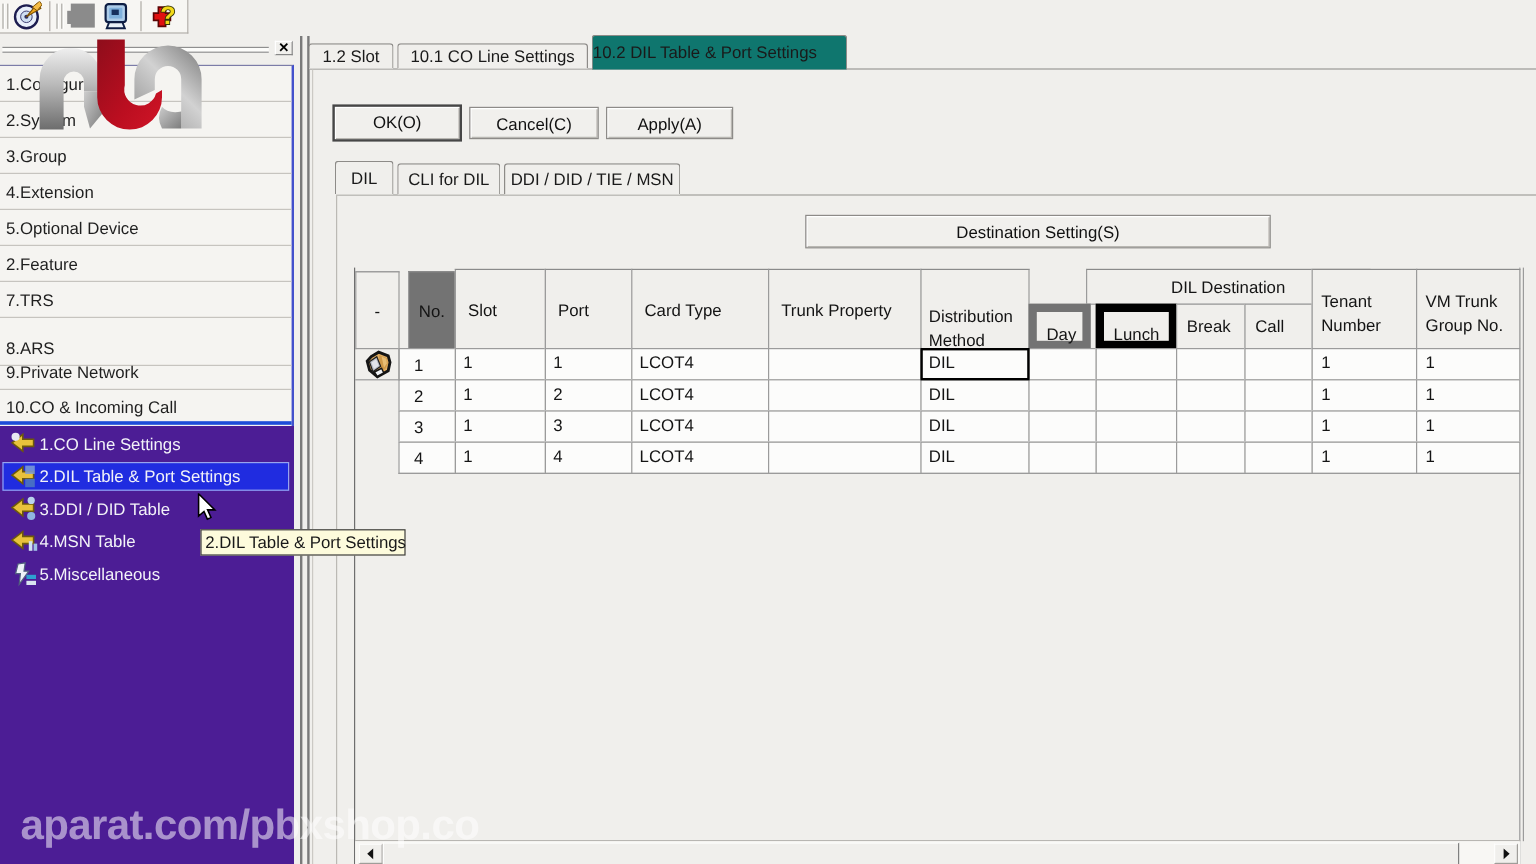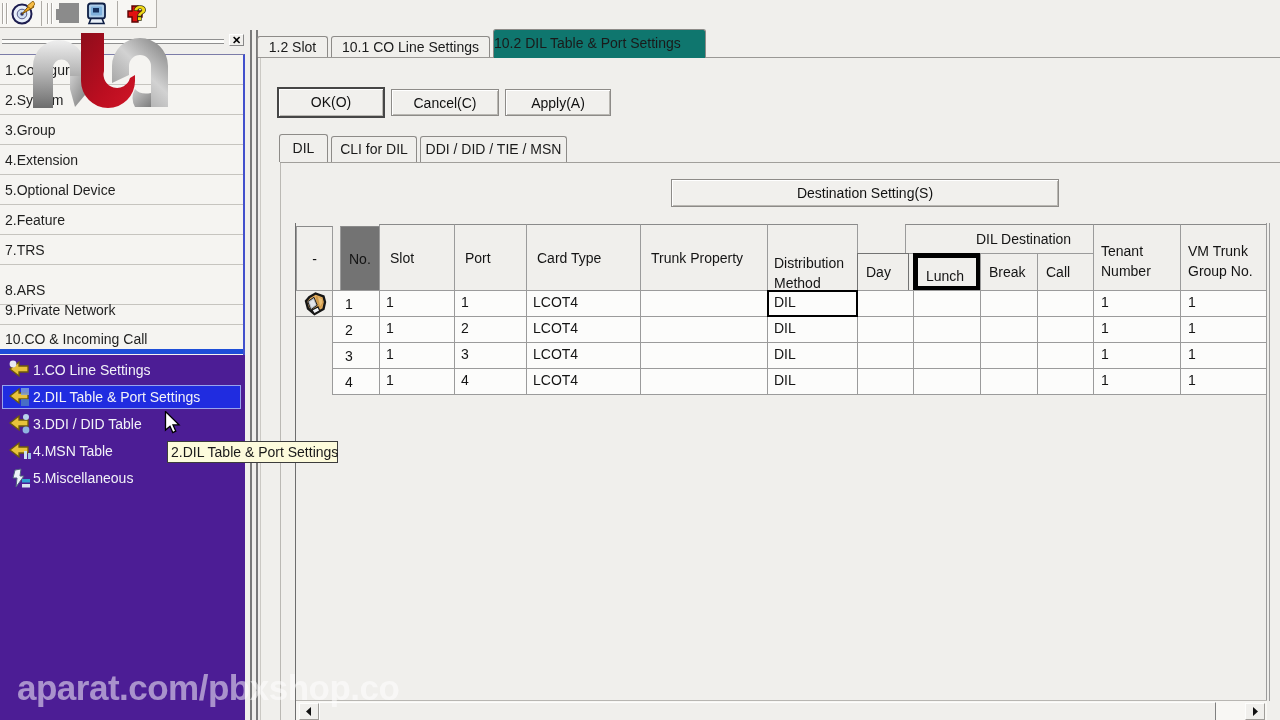--- a/index.html
+++ b/index.html
@@ -42,21 +42,21 @@
 <div class="ab" style="left:0;top:26px;width:245px;height:301px;background:#f5f4f1;border-top:1px solid #7c7ca8;border-right:2px solid #4250cc;">
 <div class="ab" style="left:0;top:0px;width:243px;height:30px;border-bottom:1px solid #c6c4bf;font-size:14px;color:#1f1f1f;line-height:30px;padding-left:5px;">1.Configuration</div>
 <div class="ab" style="left:0;top:30px;width:243px;height:30px;border-bottom:1px solid #c6c4bf;font-size:14px;color:#1f1f1f;line-height:30px;padding-left:5px;">2.System</div>
 <div class="ab" style="left:0;top:60px;width:243px;height:30px;border-bottom:1px solid #c6c4bf;font-size:14px;color:#1f1f1f;line-height:30px;padding-left:5px;">3.Group</div>
 <div class="ab" style="left:0;top:90px;width:243px;height:30px;border-bottom:1px solid #c6c4bf;font-size:14px;color:#1f1f1f;line-height:30px;padding-left:5px;">4.Extension</div>
 <div class="ab" style="left:0;top:120px;width:243px;height:30px;border-bottom:1px solid #c6c4bf;font-size:14px;color:#1f1f1f;line-height:30px;padding-left:5px;">5.Optional Device</div>
 <div class="ab" style="left:0;top:150px;width:243px;height:30px;border-bottom:1px solid #c6c4bf;font-size:14px;color:#1f1f1f;line-height:30px;padding-left:5px;">2.Feature</div>
 <div class="ab" style="left:0;top:180px;width:243px;height:30px;border-bottom:1px solid #c6c4bf;font-size:14px;color:#1f1f1f;line-height:30px;padding-left:5px;">7.TRS</div>
 <div class="ab" style="left:0;top:210px;width:243px;height:30px;border-bottom:1px solid #c6c4bf;font-size:14px;color:#1f1f1f;line-height:30px;padding-left:5px;margin-top:10px;">8.ARS</div>
 <div class="ab" style="left:0;top:240px;width:243px;height:30px;border-bottom:1px solid #c6c4bf;font-size:14px;color:#1f1f1f;line-height:30px;padding-left:5px;">9.Private Network</div>
-<div class="ab" style="left:0;top:270px;width:243px;height:29px;border-bottom:5px solid #1d4ed8;font-size:14px;color:#1f1f1f;line-height:29px;padding-left:5px;">10.CO &amp; Incoming Call</div>
+<div class="ab" style="left:0;top:270px;width:243px;height:29px;border-bottom:3px solid #1d4ed8;font-size:14px;color:#1f1f1f;line-height:29px;padding-left:5px;">10.CO &amp; Incoming Call</div>
 </div>
 <div class="ab" style="left:0;top:327px;width:245px;height:365px;background:#4c1d95;">
 <div class="ab" style="left:8px;top:4px;width:24px;height:22px;"><svg width="24" height="22" viewBox="0 0 24 22">
 <path d="M2 10 L11 3 L11 7 L20 7 L20 13 L11 13 L11 17 Z" fill="#e8c23c" stroke="#6e5a0a" stroke-width="1.3"></path>
           <circle cx="5" cy="5" r="3.4" fill="#e9e9f2"></circle>
         </svg></div>
 <div class="ab" style="left:33px;top:2px;width:205px;height:27px;color:#f2f2f8;font-size:14px;line-height:27px;">1.CO Line Settings</div>
 <div class="ab" style="left:2px;top:30px;width:239px;height:24px;background:#202ce0;border:1px solid #98a4ee;"></div>
 <div class="ab" style="left:8px;top:31px;width:24px;height:22px;"><svg width="24" height="22" viewBox="0 0 24 22">
 <path d="M2 10 L11 3 L11 7 L20 7 L20 13 L11 13 L11 17 Z" fill="#e8c23c" stroke="#6e5a0a" stroke-width="1.3"></path>
@@ -104,22 +104,22 @@
 <div class="ab" style="left:1266px;top:223px;width:1px;height:497px;background:#9b9b9b;"></div>
 <div class="ab" style="left:1269px;top:223px;width:1px;height:478px;background:#9b9b9b;"></div>
 <div class="ab" style="left:296px;top:226px;width:37px;height:65px;border:1px solid #9b9b9b;border-top-color:#8a8a8a;background:#f0efec;font-size:14px;color:#141414;text-align:center;line-height:64px;">-</div>
 <div class="ab" style="left:340px;top:226px;width:48px;height:65px;border:1px solid #9b9b9b;border-top-color:#8a8a8a;background:#737373;font-size:14px;color:#141414;padding-left:8px;line-height:64px;">No.</div>
 <div class="ab" style="left:379px;top:224px;width:76px;height:67px;border:1px solid #9b9b9b;border-top-color:#8a8a8a;background:#f0efec;font-size:14px;color:#141414;padding-left:10px;line-height:66px;">Slot</div>
 <div class="ab" style="left:454px;top:224px;width:73px;height:67px;border:1px solid #9b9b9b;border-top-color:#8a8a8a;background:#f0efec;font-size:14px;color:#141414;padding-left:10px;line-height:66px;">Port</div>
 <div class="ab" style="left:526px;top:224px;width:115px;height:67px;border:1px solid #9b9b9b;border-top-color:#8a8a8a;background:#f0efec;font-size:14px;color:#141414;padding-left:10px;line-height:66px;">Card Type</div>
 <div class="ab" style="left:640px;top:224px;width:128px;height:67px;border:1px solid #9b9b9b;border-top-color:#8a8a8a;background:#f0efec;font-size:14px;color:#141414;padding-left:10px;line-height:66px;">Trunk Property</div>
 <div class="ab" style="left:767px;top:224px;width:91px;height:67px;border:1px solid #9b9b9b;border-top-color:#8a8a8a;background:#f0efec;font-size:14px;color:#141414;padding-left:6px;padding-top:28px;line-height:20px;">Distribution<br>Method</div>
 <div class="ab" style="left:857px;top:224px;width:237px;height:30px;border:1px solid #9b9b9b;border-top-color:#8a8a8a;background:#f0efec;font-size:14px;color:#141414;text-align:center;line-height:29px;margin-left:48px;">DIL Destination</div>
-<div class="ab" style="left:857px;top:253px;width:52px;height:38px;border:1px solid #737373;background:#f0efec;font-size:14px;color:#141414;padding-left:8px;line-height:37px;">Day</div>
-<div class="ab" style="left:913px;top:253px;width:68px;height:38px;border:5px solid #000000;background:#f0efec;font-size:14px;color:#141414;padding-left:8px;line-height:37px;">Lunch</div>
+<div class="ab" style="left:857px;top:253px;width:52px;height:38px;border:7px solid #737373;background:#f0efec;font-size:14px;color:#141414;padding-left:8px;line-height:37px;">Day</div>
+<div class="ab" style="left:913px;top:253px;width:68px;height:38px;border:7px solid #000000;background:#f0efec;font-size:14px;color:#141414;padding-left:8px;line-height:37px;">Lunch</div>
 <div class="ab" style="left:980px;top:253px;width:58px;height:38px;border:1px solid #9b9b9b;background:#f0efec;font-size:14px;color:#141414;padding-left:8px;line-height:37px;">Break</div>
 <div class="ab" style="left:1037px;top:253px;width:57px;height:38px;border:1px solid #9b9b9b;background:#f0efec;font-size:14px;color:#141414;padding-left:8px;line-height:37px;">Call</div>
 <div class="ab" style="left:1093px;top:224px;width:88px;height:67px;border:1px solid #9b9b9b;border-top-color:#8a8a8a;background:#f0efec;font-size:14px;color:#141414;padding-left:7px;padding-top:16px;line-height:20px;">Tenant<br>Number</div>
 <div class="ab" style="left:1180px;top:224px;width:87px;height:67px;border:1px solid #9b9b9b;border-top-color:#8a8a8a;background:#f0efec;font-size:14px;color:#141414;padding-left:7px;padding-top:16px;line-height:20px;">VM Trunk<br>Group No.</div>
 <div class="ab" style="left:332px;top:290px;width:48px;height:27px;border:1px solid #9b9b9b;background:#fcfcfb;font-size:14px;color:#141414;padding-left:12px;line-height:26px;">1</div>
 <div class="ab" style="left:379px;top:290px;width:76px;height:27px;border:1px solid #9b9b9b;background:#fcfcfb;font-size:14px;color:#141414;padding-left:6px;line-height:22px;">1</div>
 <div class="ab" style="left:454px;top:290px;width:73px;height:27px;border:1px solid #9b9b9b;background:#fcfcfb;font-size:14px;color:#141414;padding-left:6px;line-height:22px;">1</div>
 <div class="ab" style="left:526px;top:290px;width:115px;height:27px;border:1px solid #9b9b9b;background:#fcfcfb;font-size:14px;color:#141414;padding-left:6px;line-height:22px;">LCOT4</div>
 <div class="ab" style="left:640px;top:290px;width:128px;height:27px;border:1px solid #9b9b9b;background:#fcfcfb;font-size:14px;color:#141414;"></div>
 <div class="ab" style="left:767px;top:290px;width:91px;height:27px;border:1px solid #9b9b9b;background:#fcfcfb;font-size:14px;color:#141414;padding-left:6px;line-height:22px;">DIL</div>

